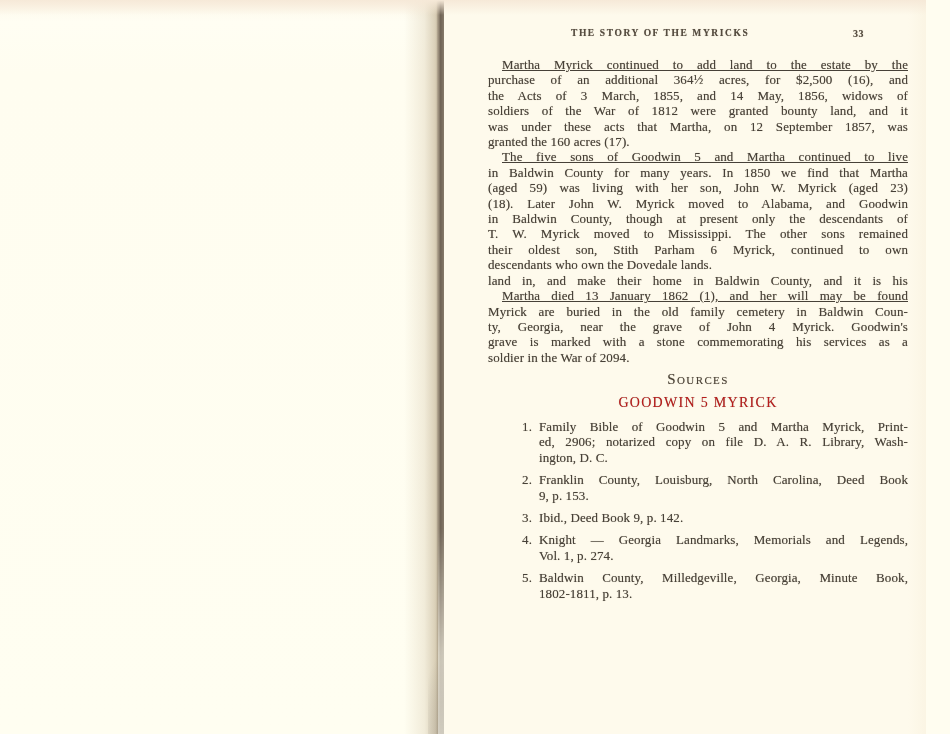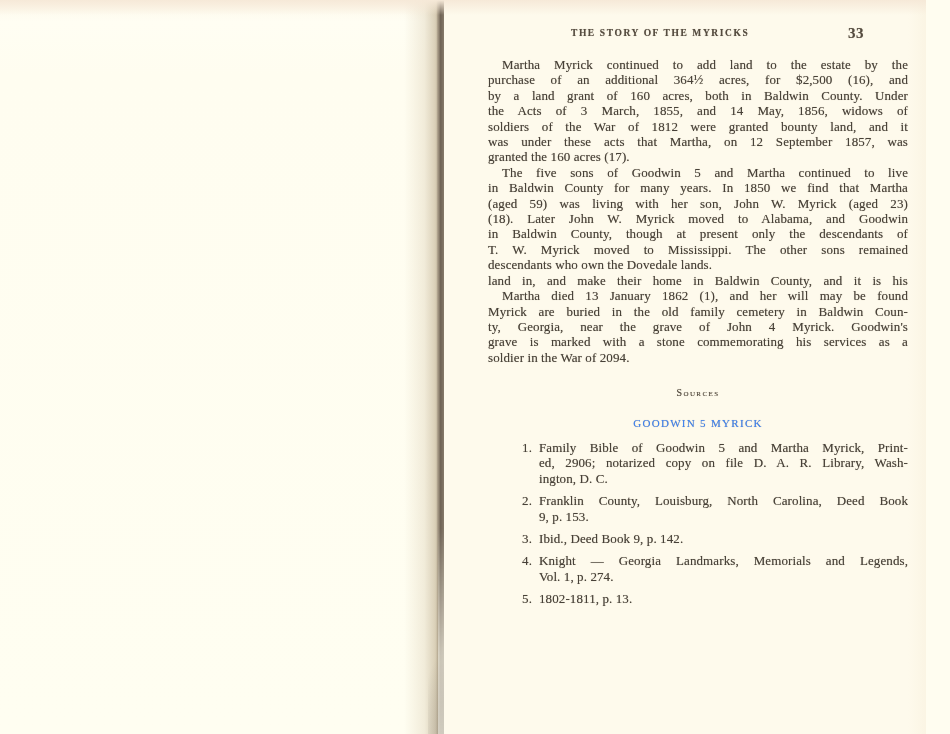--- a/index.html
+++ b/index.html
@@ -105,42 +105,42 @@
   .running-title {
     position: absolute;
     left: 41%; top: 2px;
     transform: translateX(-50%);
     white-space: nowrap;
   }
   .folio {
     position: absolute;
     right: 44px; top: 2px;
     letter-spacing: 0.5px;
-    font-size: 15px;
+    font-size: 10px;
   }
   .pline {
     text-align: justify;
     text-align-last: justify;
   }
   .pline.last { text-align-last: left; }
-  .para .pline.first { text-indent: 14px; }
+  .para .pline.first { text-indent: 14px; text-decoration: underline; }
   .sources-heading {
-    margin-top: 20px;
+    margin-top: 7px;
     text-align: center;
     font-variant: small-caps;
-    font-size: 10px;
+    font-size: 15px;
     letter-spacing: 1.4px;
     color: #4e463b;
   }
   .sources-title {
-    margin-top: 15px;
+    margin-top: 7px;
     text-align: center;
-    font-size: 11px;
+    font-size: 14px;
     letter-spacing: 1.3px;
-    color: #3b82f6;
+    color: #b91c1c;
   }
   .src-list {
     margin: 9px 0 0 0;
     padding: 0 0 0 28px;
     list-style: none;
   }
   .src-item {
     display: flex;
     gap: 7px;
     margin-bottom: 7px;
@@ -174,33 +174,33 @@
   <div class="page-content">
 
     <div class="running-head">
       <span class="running-title">THE STORY OF THE MYRICKS</span>
       <span class="folio">33</span>
     </div>
 
     <div class="para">
         <div class="pline first">Martha Myrick continued to add land to the estate by the</div>
         <div class="pline">purchase of an additional 364½ acres, for $2,500 (16), and</div>
-        <div class="pline">by a land grant of 160 acres, both in Baldwin County. Under</div>
         <div class="pline">the Acts of 3 March, 1855, and 14 May, 1856, widows of</div>
         <div class="pline">soldiers of the War of 1812 were granted bounty land, and it</div>
         <div class="pline">was under these acts that Martha, on 12 September 1857, was</div>
         <div class="pline last">granted the 160 acres (17).</div>
       </div>
     <div class="para">
         <div class="pline first">The five sons of Goodwin 5 and Martha continued to live</div>
         <div class="pline">in Baldwin County for many years. In 1850 we find that Martha</div>
         <div class="pline">(aged 59) was living with her son, John W. Myrick (aged 23)</div>
         <div class="pline">(18). Later John W. Myrick moved to Alabama, and Goodwin</div>
         <div class="pline">in Baldwin County, though at present only the descendants of</div>
         <div class="pline">T. W. Myrick moved to Mississippi. The other sons remained</div>
+        <div class="pline">their oldest son, Stith Parham 6 Myrick, continued to own</div>
         <div class="pline last">descendants who own the Dovedale lands.</div>
         <div class="pline">land in, and make their home in Baldwin County, and it is his</div>
       </div>
     <div class="para">
         <div class="pline first">Martha died 13 January 1862 (1), and her will may be found</div>
         <div class="pline">Myrick are buried in the old family cemetery in Baldwin Coun-</div>
         <div class="pline">ty, Georgia, near the grave of John 4 Myrick. Goodwin's</div>
         <div class="pline">grave is marked with a stone commemorating his services as a</div>
         <div class="pline last">soldier in the War of 2094.</div>
       </div>
@@ -233,19 +233,20 @@
       <li class="src-item">
         <span class="src-num">4.</span>
         <div class="src-text">
             <div class="pline first">Knight — Georgia Landmarks, Memorials and Legends,</div>
             <div class="pline last">Vol. 1, p. 274.</div>
           </div>
       </li>
       <li class="src-item">
         <span class="src-num">5.</span>
         <div class="src-text">
+            <div class="pline first">Baldwin County, Milledgeville, Georgia, Minute Book,</div>
             <div class="pline last">1802-1811, p. 13.</div>
           </div>
       </li>
     </ol>
 
   </div>
 </div>
 
 </body></html>

